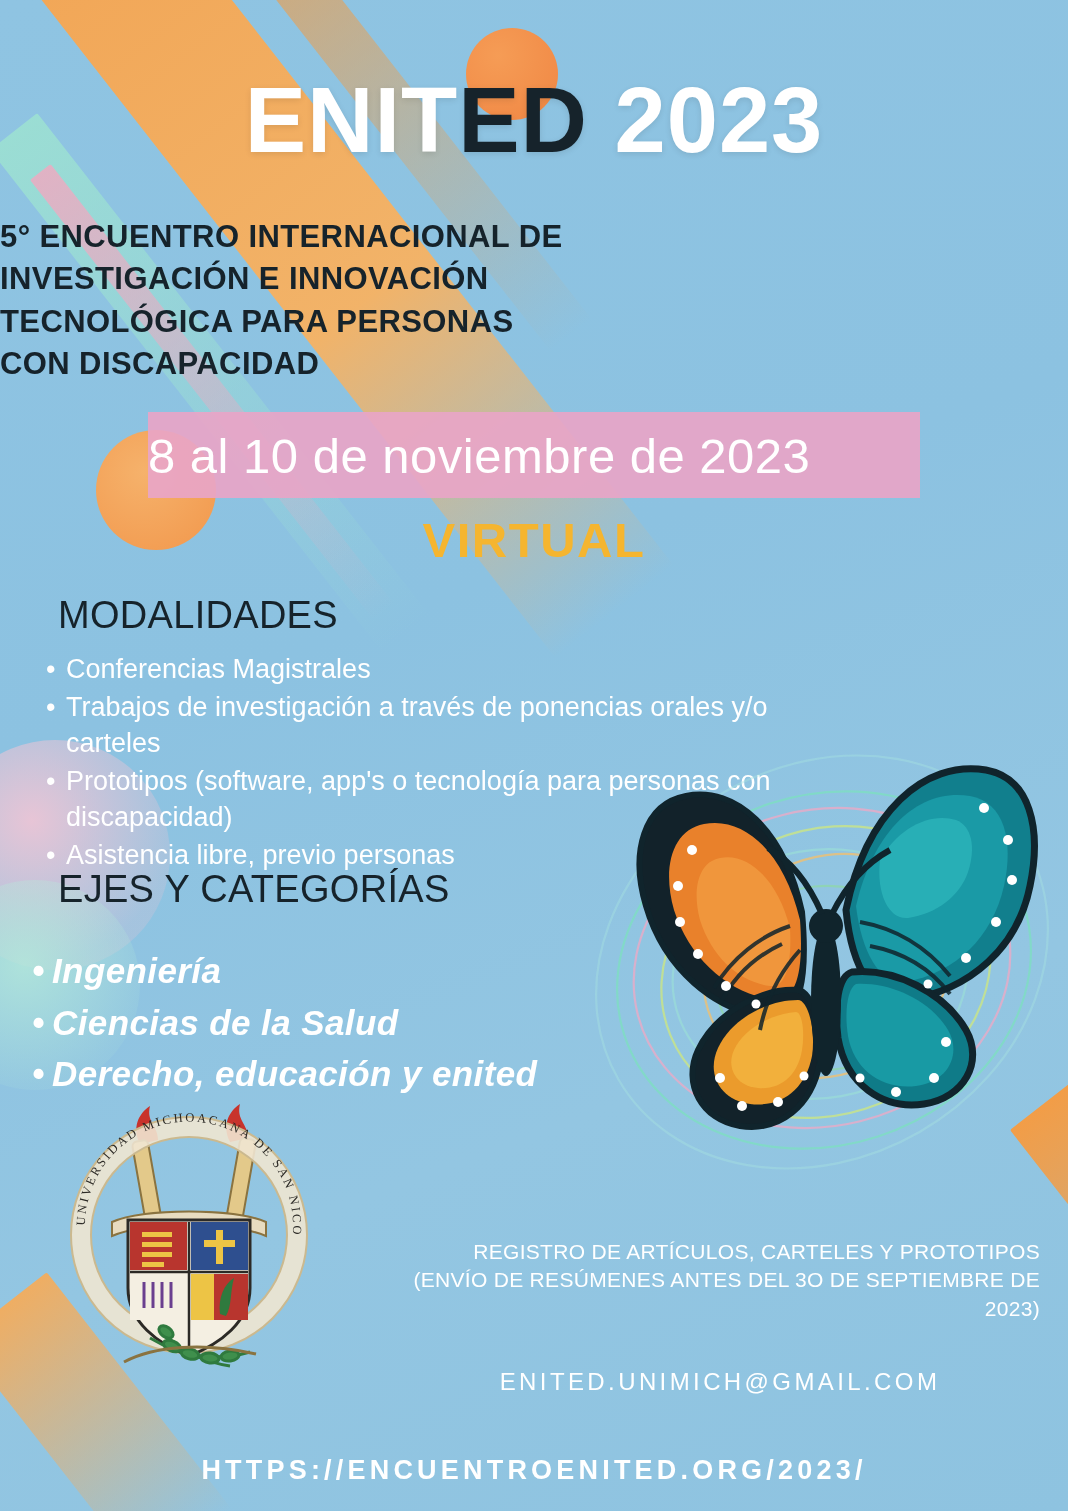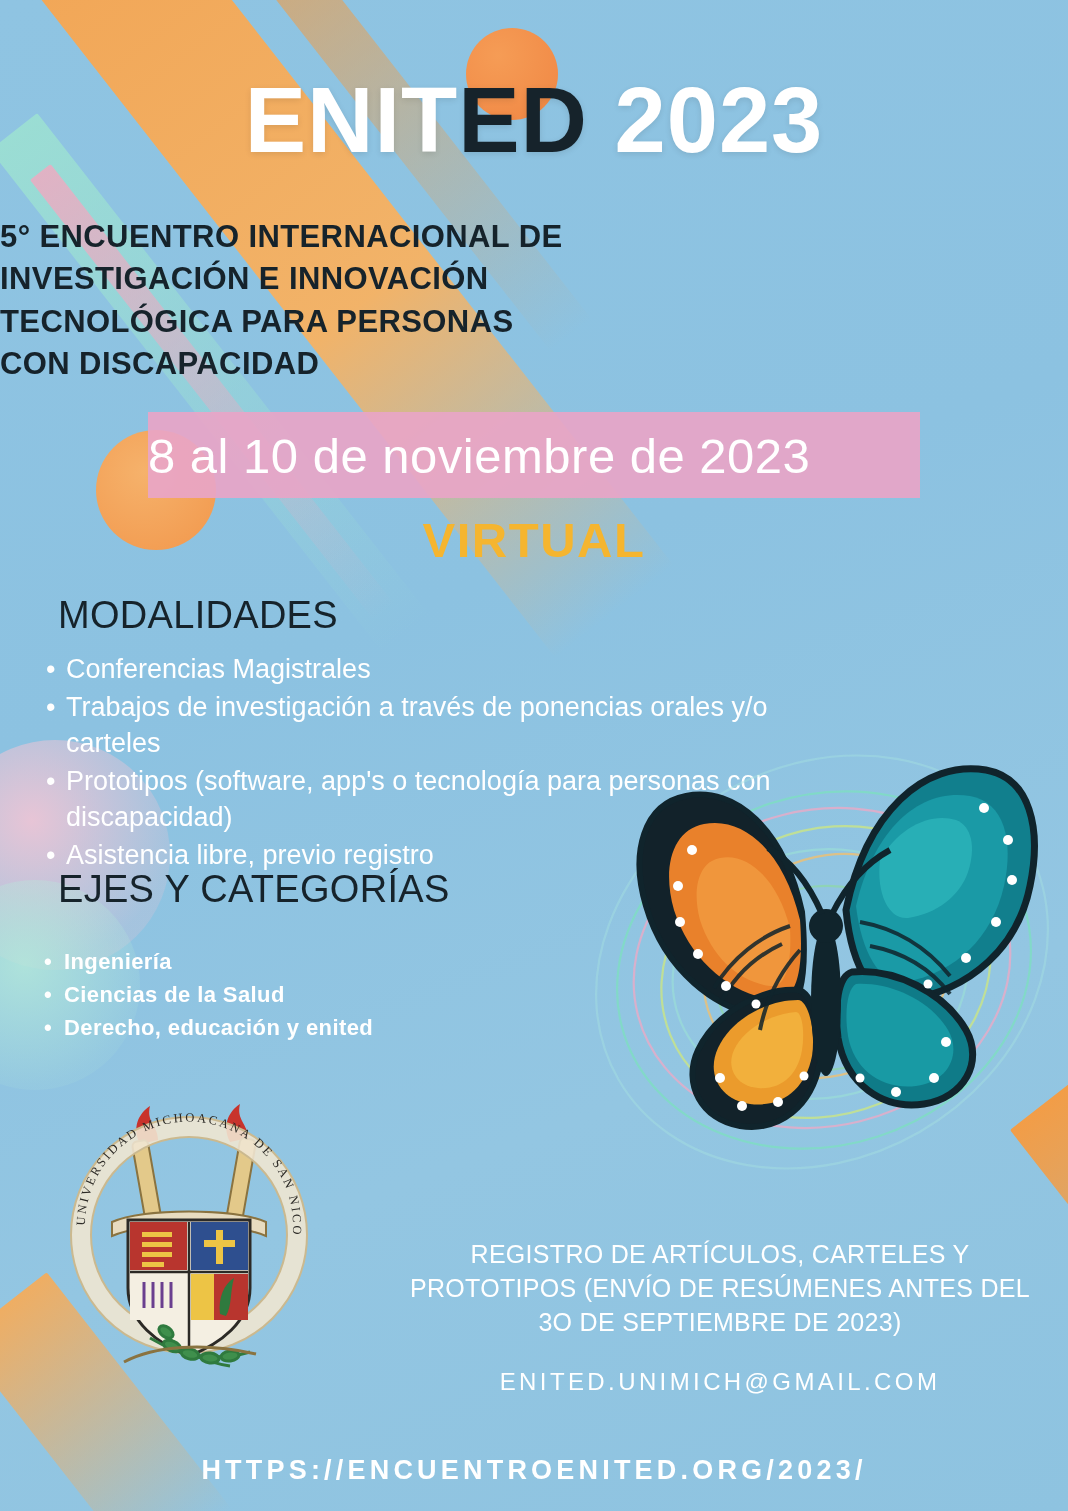--- a/index.html
+++ b/index.html
@@ -179,26 +179,27 @@
     left: 0; top: 0;
   }
   .list-modalidades {
     top: 652px; left: 46px; width: 820px;
     font-size: 27px;
     line-height: 1.33;
     color: #ffffff;
     font-weight: 400;
   }
   .list-ejes {
-    top: 946px; left: 44px; width: 640px;
-    font-size: 22px;
+    top: 946px; left: 32px; width: 640px;
+    font-size: 35px;
     line-height: 1.42;
     color: #ffffff;
     font-weight: 700;
     letter-spacing: .4px;
+    font-style: italic;
   }
 
   
   .butterfly-wrap {
     position: absolute;
     right: 14px; top: 700px;
     width: 460px; height: 520px;
   }
   .swirls { position: absolute; inset: 0; }
 
@@ -207,22 +208,22 @@
     position: absolute;
     left: 54px; top: 1070px;
     width: 270px; height: 300px;
   }
 
   
   .registro {
     position: absolute;
     top: 1238px; left: 400px;
     width: 640px;
-    text-align: center;
-    font-size: 25px;
+    text-align: right;
+    font-size: 21px;
     line-height: 1.35;
     color: #ffffff;
     letter-spacing: .3px;
     text-transform: uppercase;
   }
   .email {
     position: absolute;
     top: 1368px; left: 400px;
     width: 640px;
     text-align: center;
@@ -280,21 +281,21 @@
     <div class="date-band"></div>
     <div class="date-text">8 al 10 de noviembre de 2023</div>
 
     <div class="virtual">VIRTUAL</div>
 
     <div class="section-heading heading-modalidades">MODALIDADES</div>
     <ul class="bullet-list list-modalidades">
       <li>Conferencias Magistrales</li>
       <li>Trabajos de investigación a través de ponencias orales y/o carteles</li>
       <li>Prototipos (software, app's o tecnología para personas con discapacidad)</li>
-      <li>Asistencia libre, previo registro</li>
+      <li>Asistencia libre, previo personas</li>
     </ul>
 
     <div class="section-heading heading-ejes">EJES Y CATEGORÍAS</div>
     <ul class="bullet-list list-ejes">
       <li>Ingeniería</li>
       <li>Ciencias de la Salud</li>
       <li>Derecho, educación y enited</li>
     </ul>
 
     <div class="butterfly-wrap">

